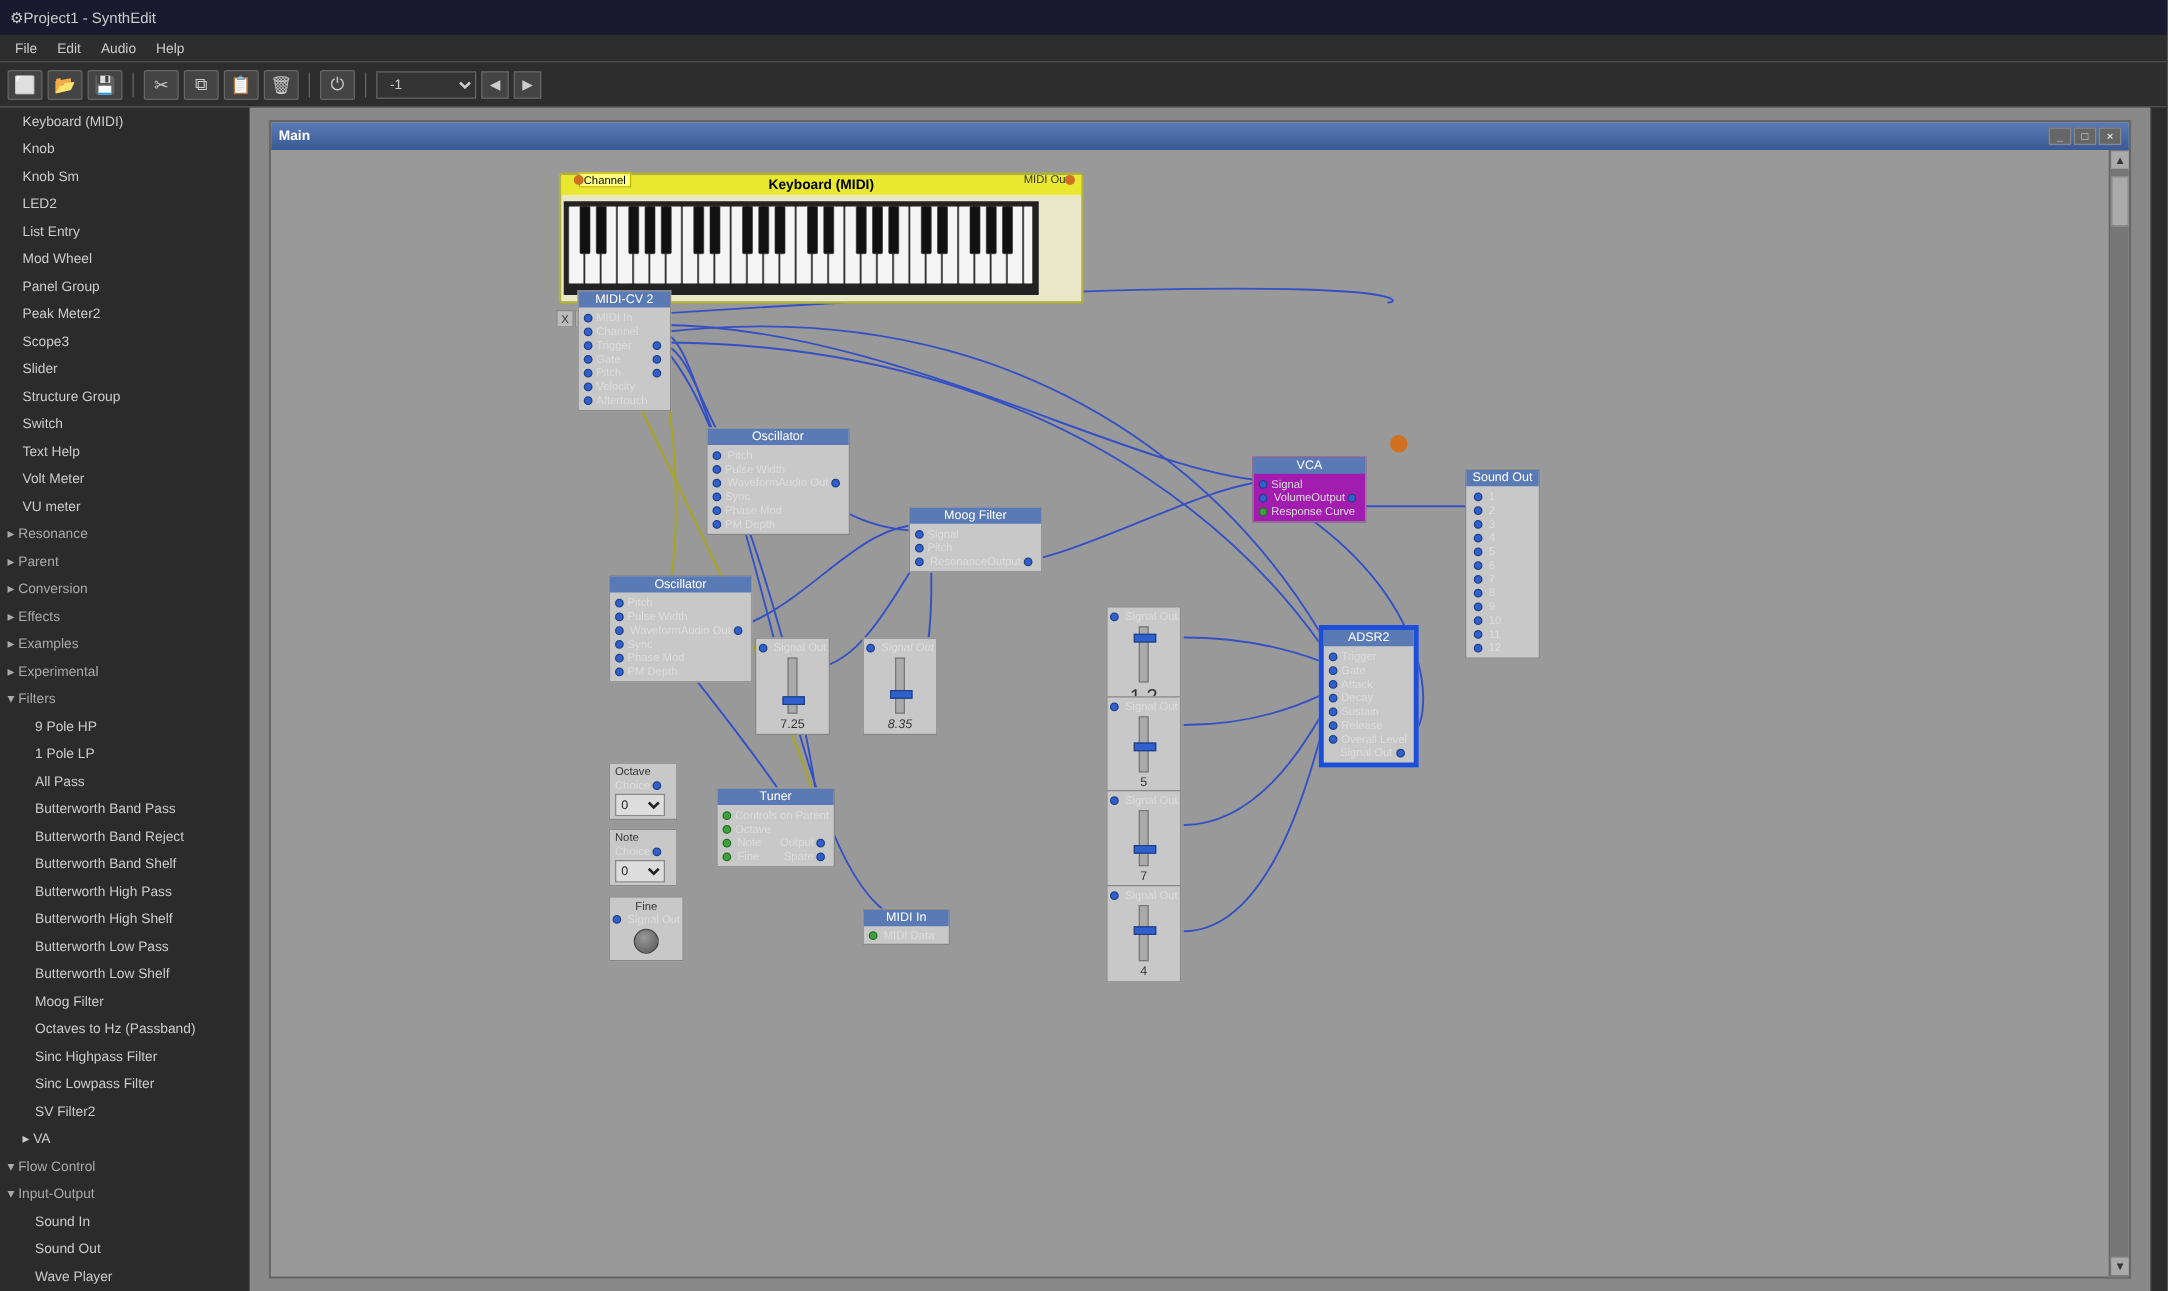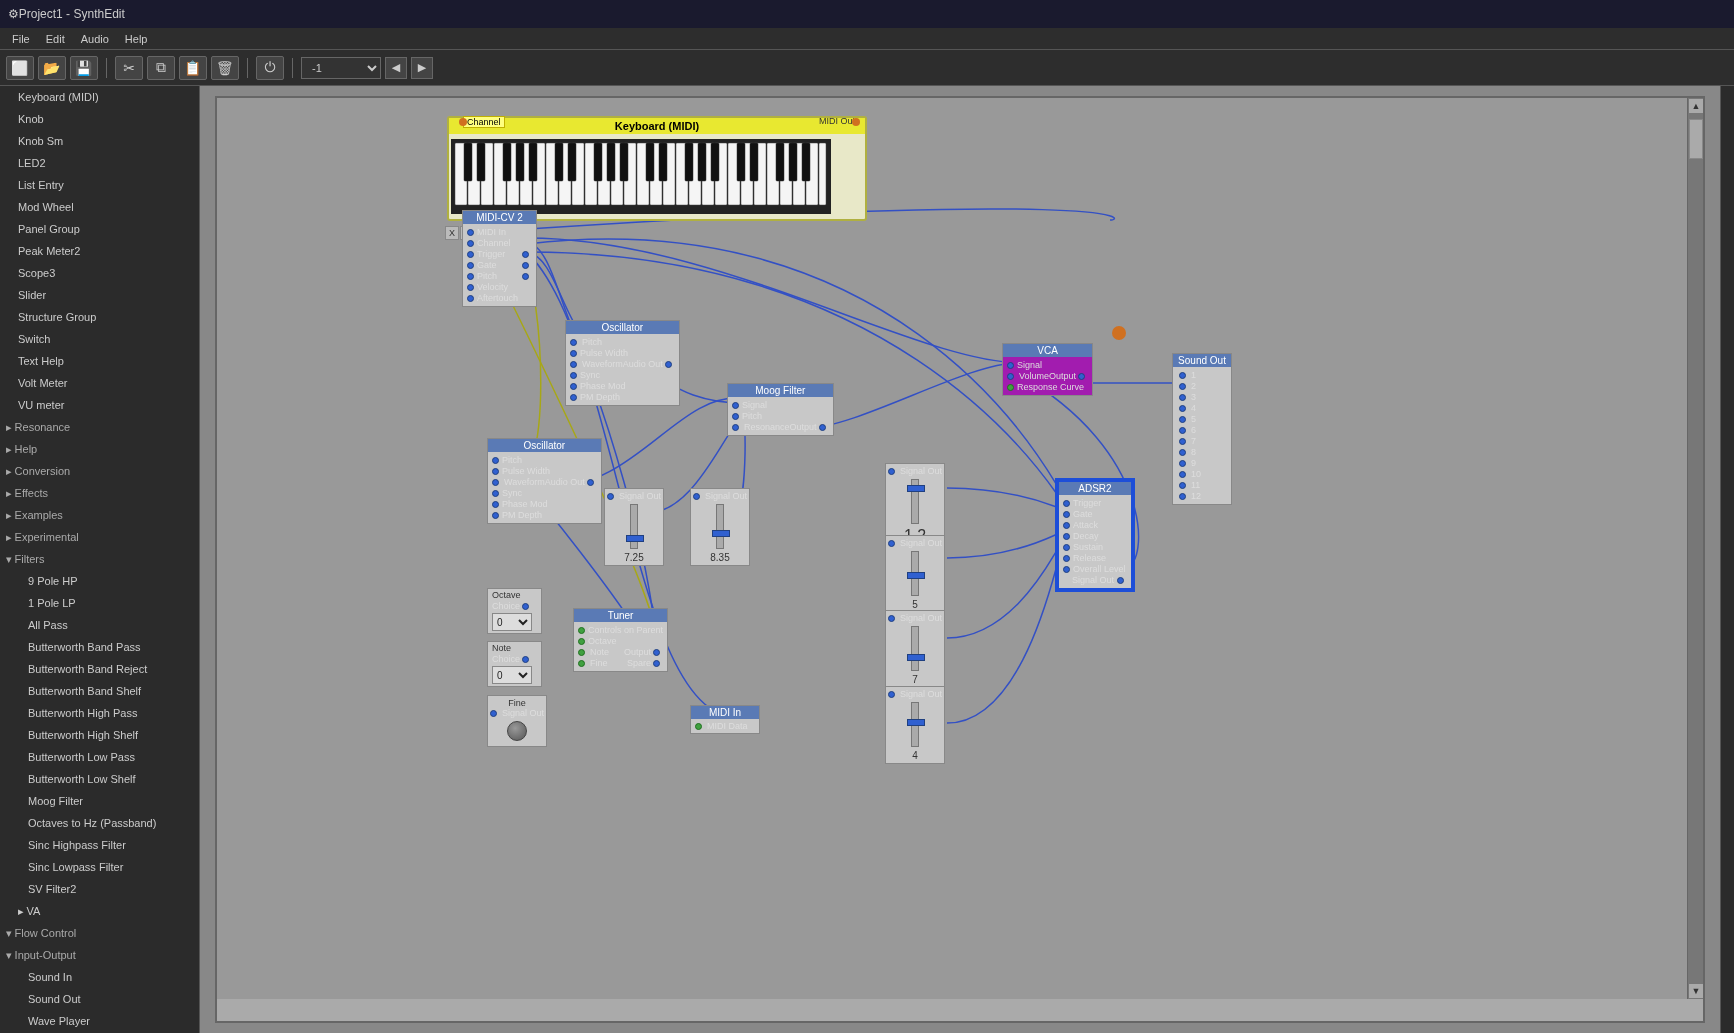--- a/index.html
+++ b/index.html
@@ -117,21 +117,21 @@
     <div class="sidebar-item subcategory">Panel Group</div>
     <div class="sidebar-item subcategory">Peak Meter2</div>
     <div class="sidebar-item subcategory">Scope3</div>
     <div class="sidebar-item subcategory">Slider</div>
     <div class="sidebar-item subcategory">Structure Group</div>
     <div class="sidebar-item subcategory">Switch</div>
     <div class="sidebar-item subcategory">Text Help</div>
     <div class="sidebar-item subcategory">Volt Meter</div>
     <div class="sidebar-item subcategory">VU meter</div>
     <div class="sidebar-item category">▸ Resonance</div>
-    <div class="sidebar-item category">▸ Help</div>
+    <div class="sidebar-item category">▸ Parent</div>
     <div class="sidebar-item category">▸ Conversion</div>
     <div class="sidebar-item category">▸ Effects</div>
     <div class="sidebar-item category">▸ Examples</div>
     <div class="sidebar-item category">▸ Experimental</div>
     <div class="sidebar-item category">▾ Filters</div>
     <div class="sidebar-item subsubcategory">9 Pole HP</div>
     <div class="sidebar-item subsubcategory">1 Pole LP</div>
     <div class="sidebar-item subsubcategory">All Pass</div>
     <div class="sidebar-item subsubcategory">Butterworth Band Pass</div>
     <div class="sidebar-item subsubcategory">Butterworth Band Reject</div>
@@ -151,20 +151,28 @@
     <div class="sidebar-item subsubcategory">Sound In</div>
     <div class="sidebar-item subsubcategory">Sound Out</div>
     <div class="sidebar-item subsubcategory">Wave Player</div>
     <div class="sidebar-item subsubcategory">Wave Recorder</div>
 
   </div>
 
   <div id="canvas-area">
 
     <div id="main-window">
+      <div class="window-titlebar">
+        <span>Main</span>
+        <div class="window-controls">
+          <div class="win-btn">_</div>
+          <div class="win-btn">□</div>
+          <div class="win-btn">×</div>
+        </div>
+      </div>
 
       <div id="synth-canvas">
 
         <svg id="connections-svg">
 
           <g stroke="#2244cc" stroke-width="1.5" fill="none" opacity="0.85">
 
             <path d="M 310,155 C 340,155 350,245 380,245"></path>
 
             <path d="M 310,145 C 340,145 350,260 380,260"></path>
@@ -509,21 +517,21 @@
           <div style="font-size:9px;display:flex;align-items:center;gap:2px;">
               <div class="port-dot blue"></div>
               <span>Signal Out</span>
             </div>
           <div style="width:8px;height:45px;background:#aaa;border:1px solid #777;margin:3px auto;position:relative;">
             <div style="width:18px;height:7px;background:#3060d0;border:1px solid #204080;position:absolute;left:-5px;top:30px;"></div>
           </div>
           <div style="font-size:10px;color:#333;">7.25</div>
         </div>
 
-        <div style="position:absolute;top:390px;left:473px;background:#c8c8c8;border:1px solid #888;min-width:55px;text-align:center;padding:2px;">
+        <div style="position:absolute;top:390px;left:473px;background:#c8c8c8;border:1px solid #888;min-width:55px;text-align:center;padding:2px;font-style:italic;">
           <div style="font-size:9px;display:flex;align-items:center;gap:2px;">
               <div class="port-dot blue"></div>
               <span>Signal Out</span>
             </div>
           <div style="width:8px;height:45px;background:#aaa;border:1px solid #777;margin:3px auto;position:relative;">
             <div style="width:18px;height:7px;background:#3060d0;border:1px solid #204080;position:absolute;left:-5px;top:25px;"></div>
           </div>
           <div style="font-size:10px;color:#333;">8.35</div>
         </div>
 

